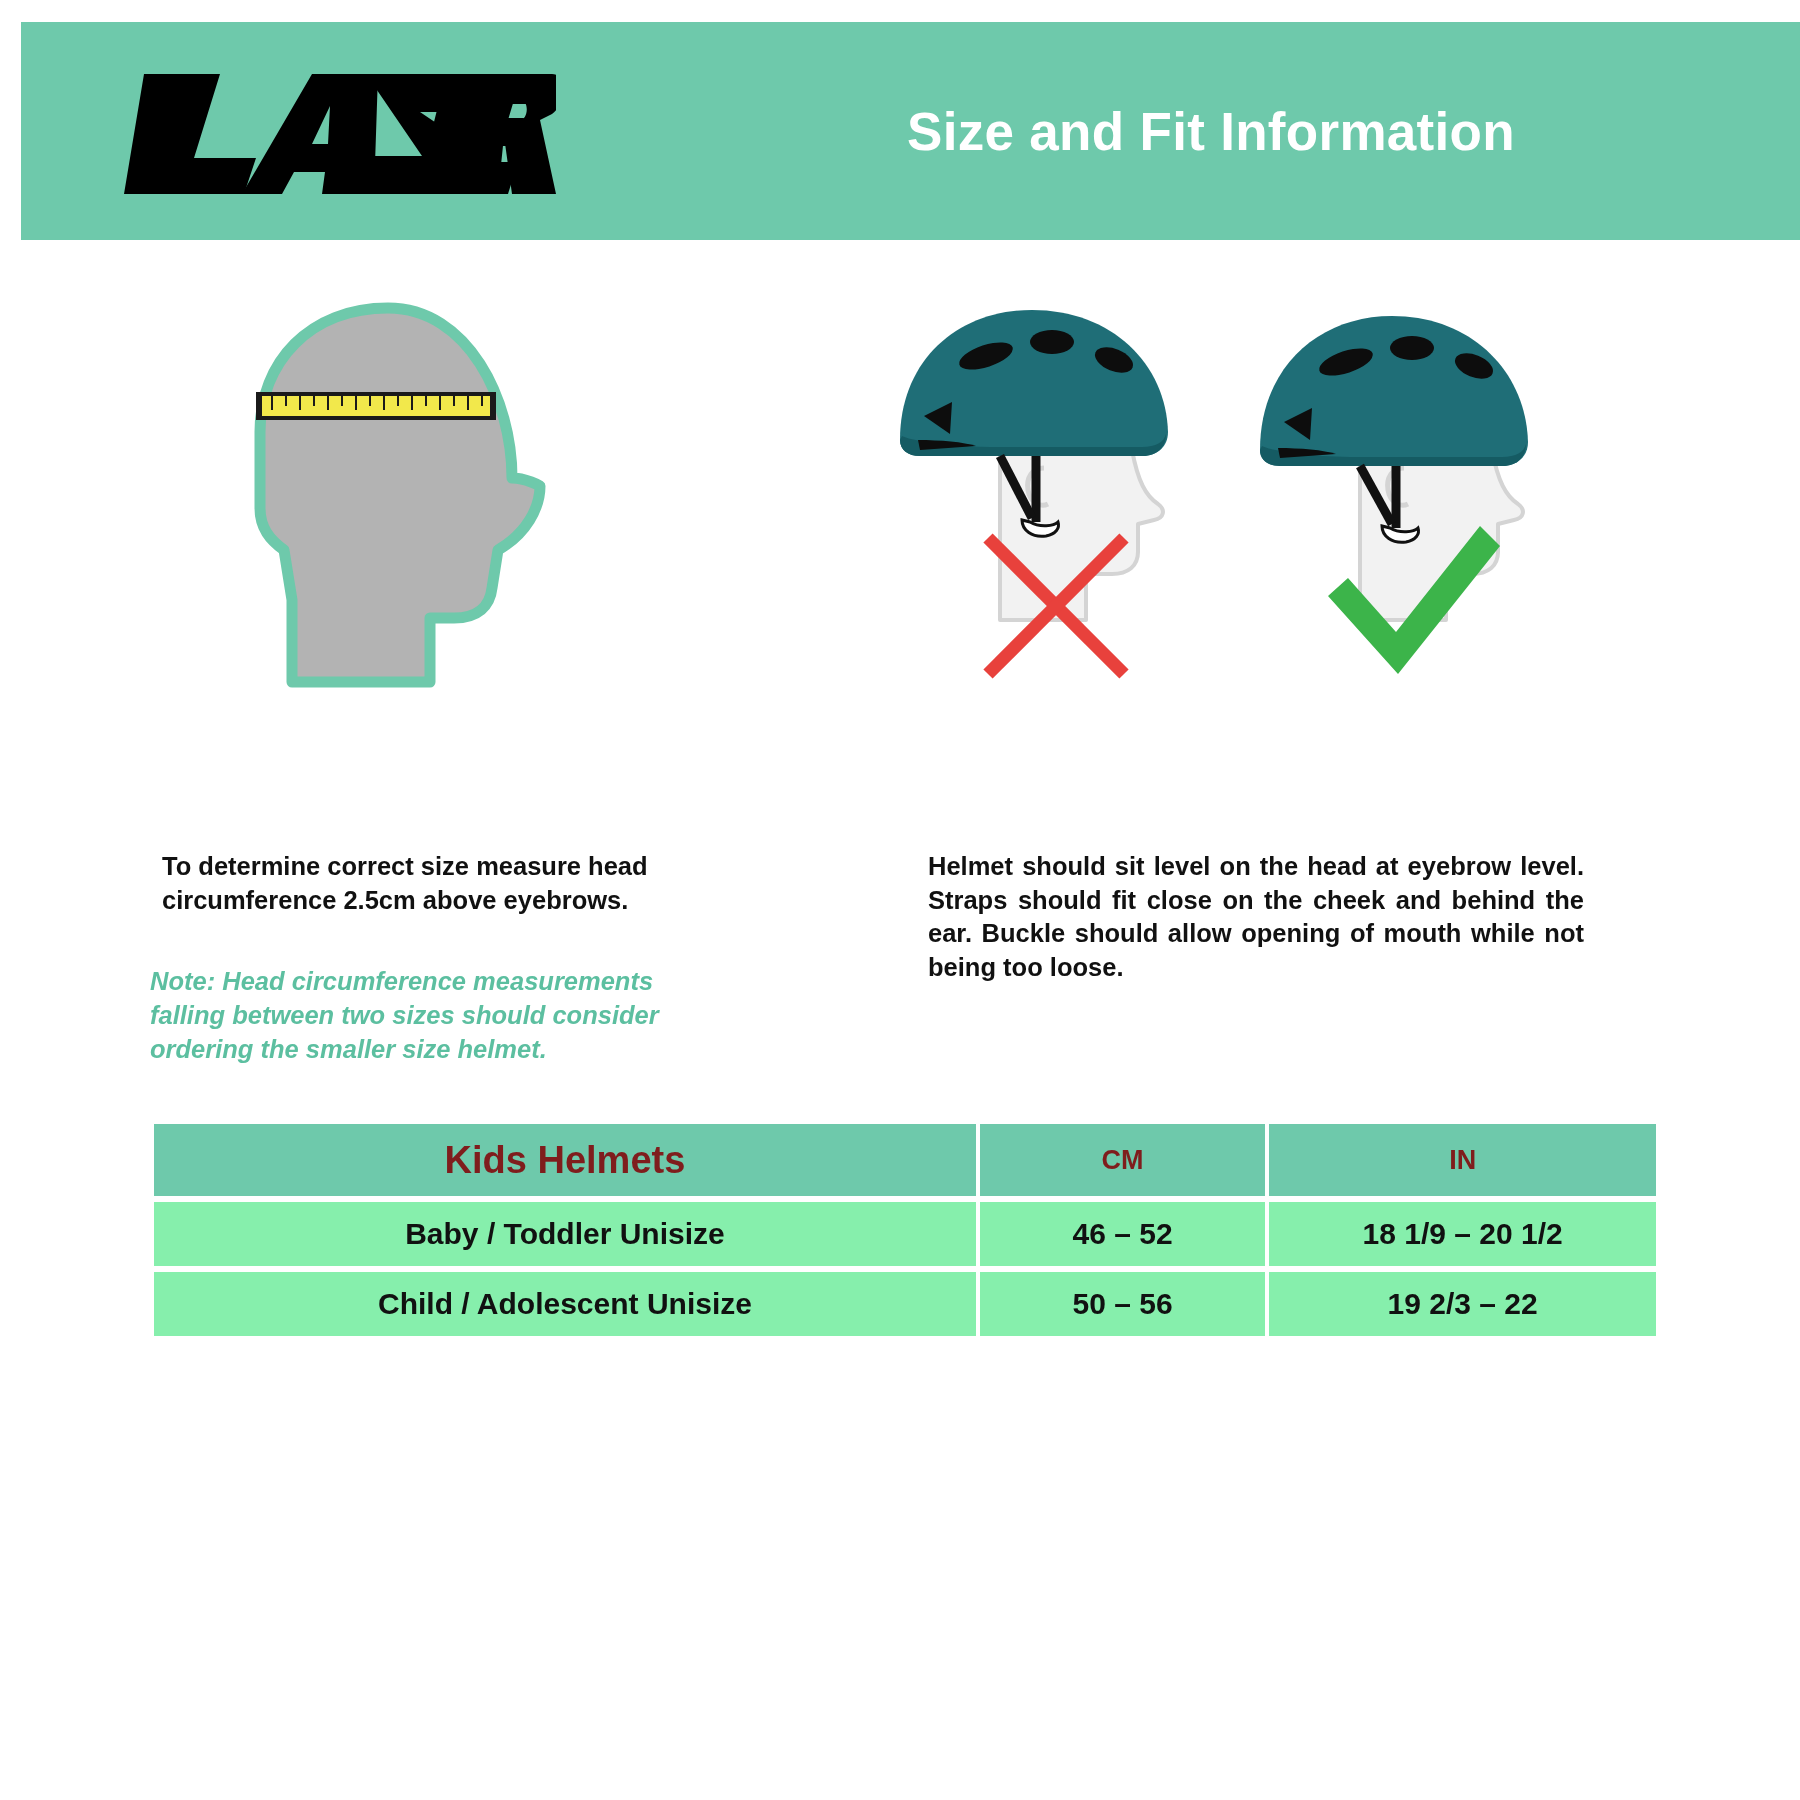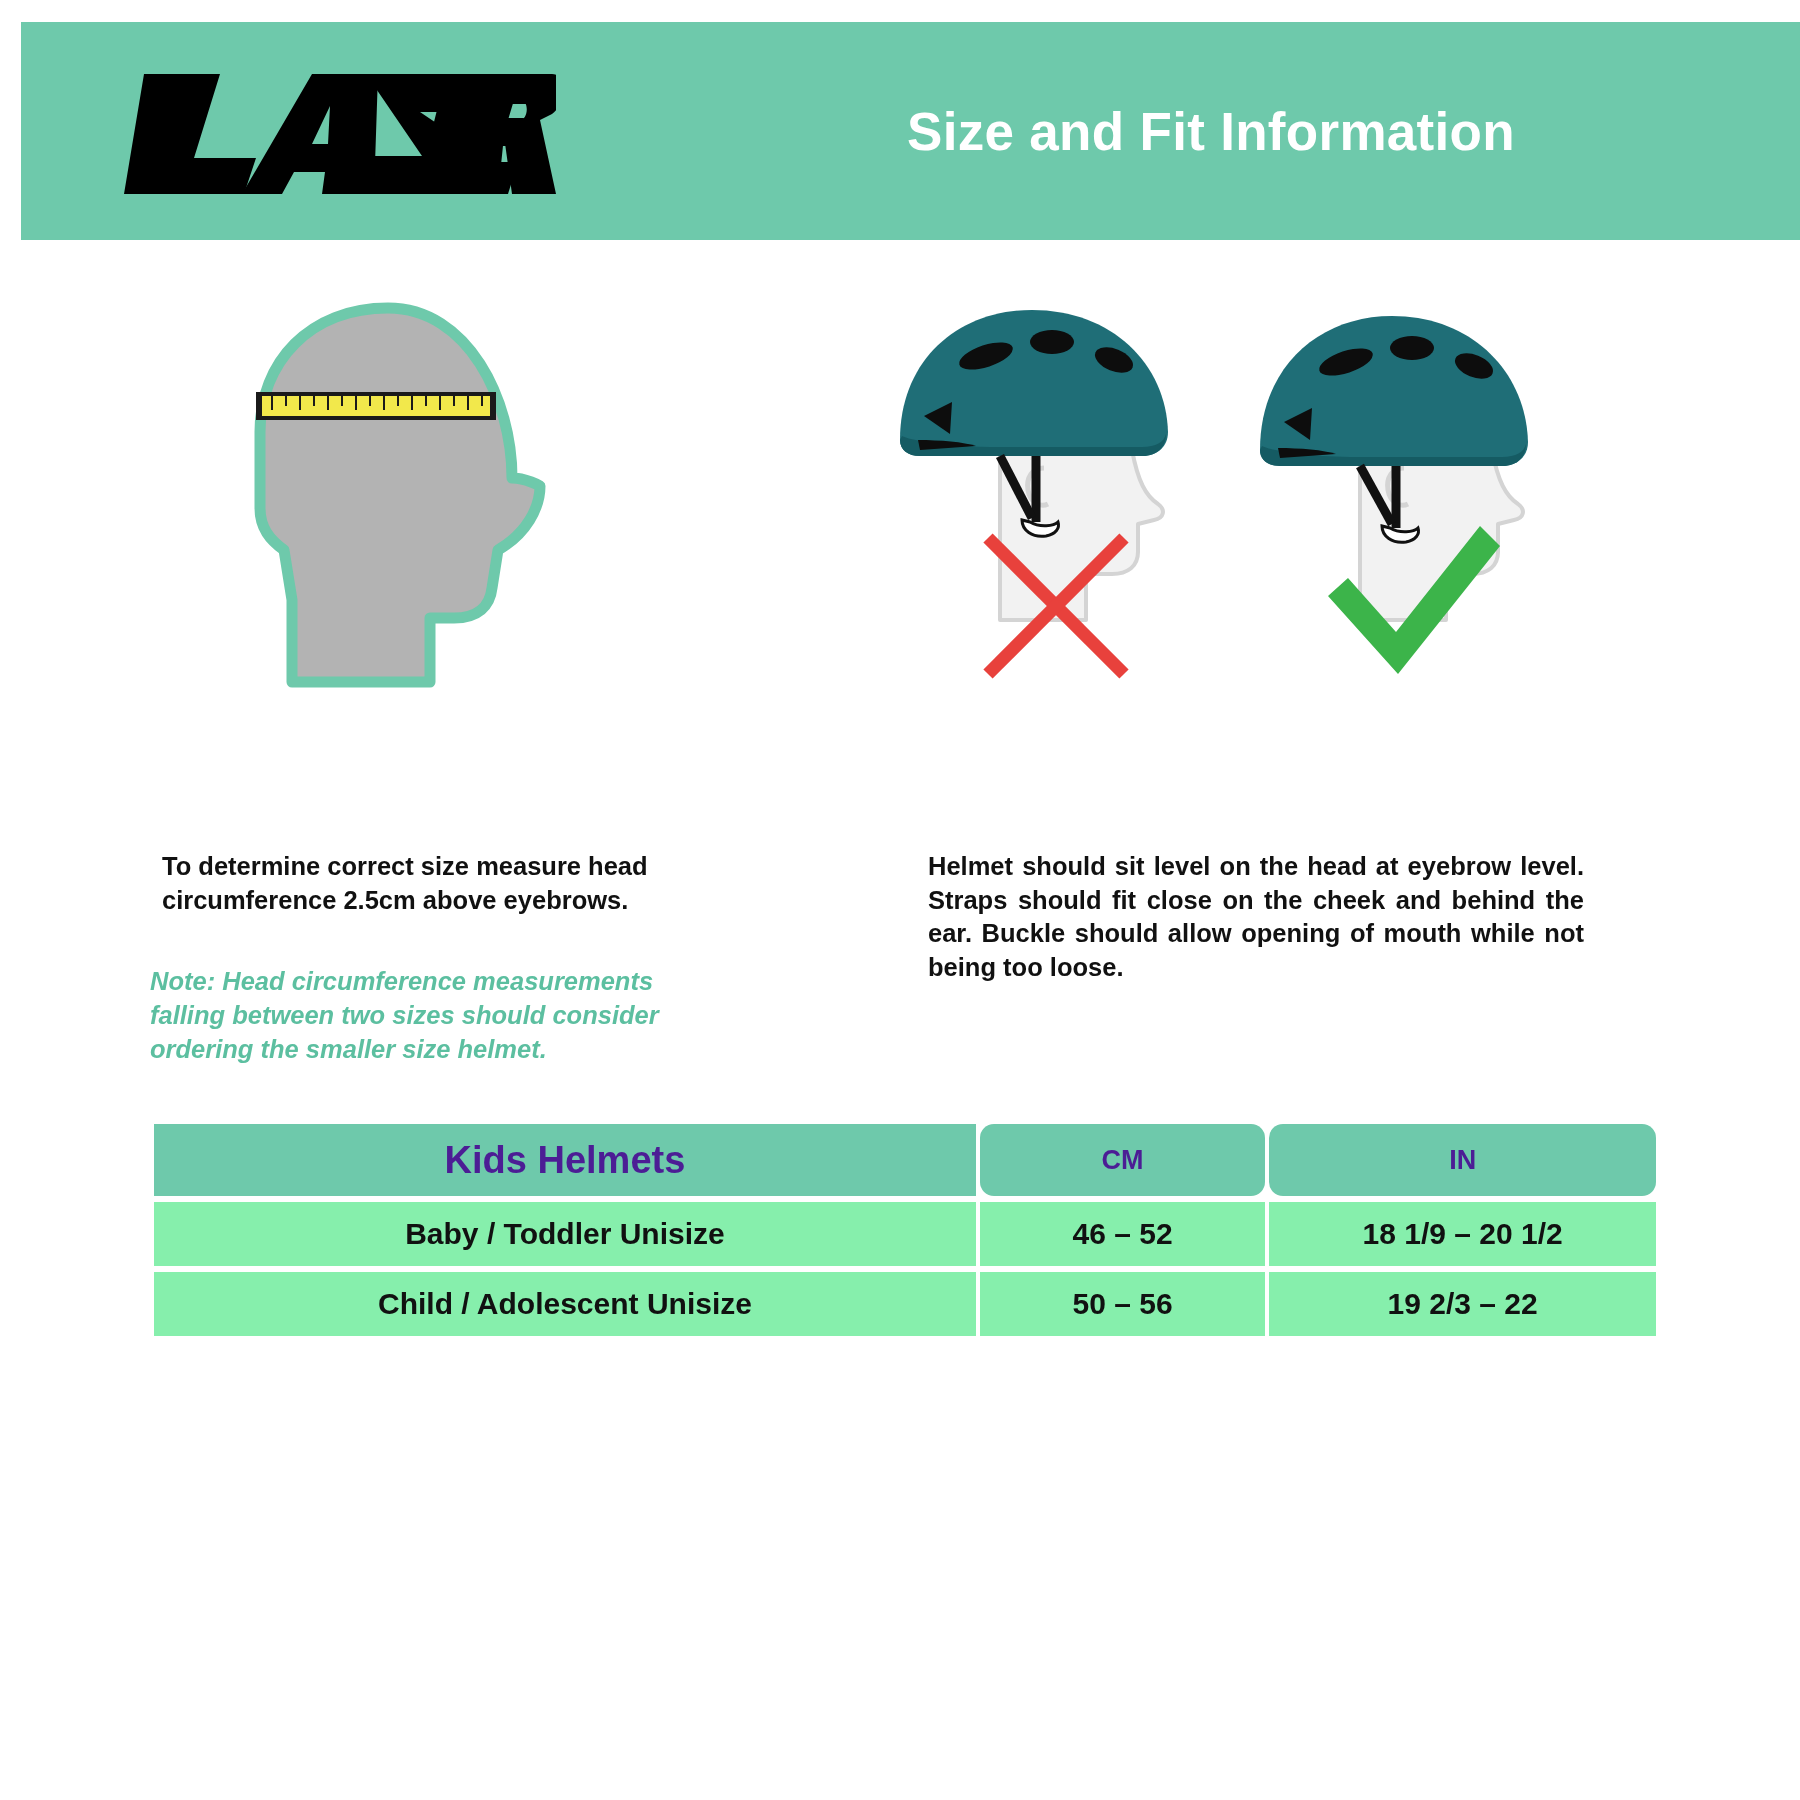--- a/index.html
+++ b/index.html
@@ -107,28 +107,27 @@
     border-spacing: 4px 6px;
   }
   .size-table th,
   .size-table td {
     text-align: center;
     font-weight: bold;
     color: #111111;
   }
   .size-table thead th {
     background: #6ec9ab;
-    color: #4c1d95;
+    color: #7f1d1d;
     height: 70px;
     font-size: 38px;
     font-weight: bold;
   }
   .size-table thead th.sub {
     font-size: 27px;
-    border-radius: 14px;
   }
   .size-table tbody td {
     background: #86efac;
     height: 62px;
     font-size: 30px;
   }
   .col-name { width: 810px; }
   .col-cm   { width: 280px; }
   .col-in   { width: 380px; }
 </style>

